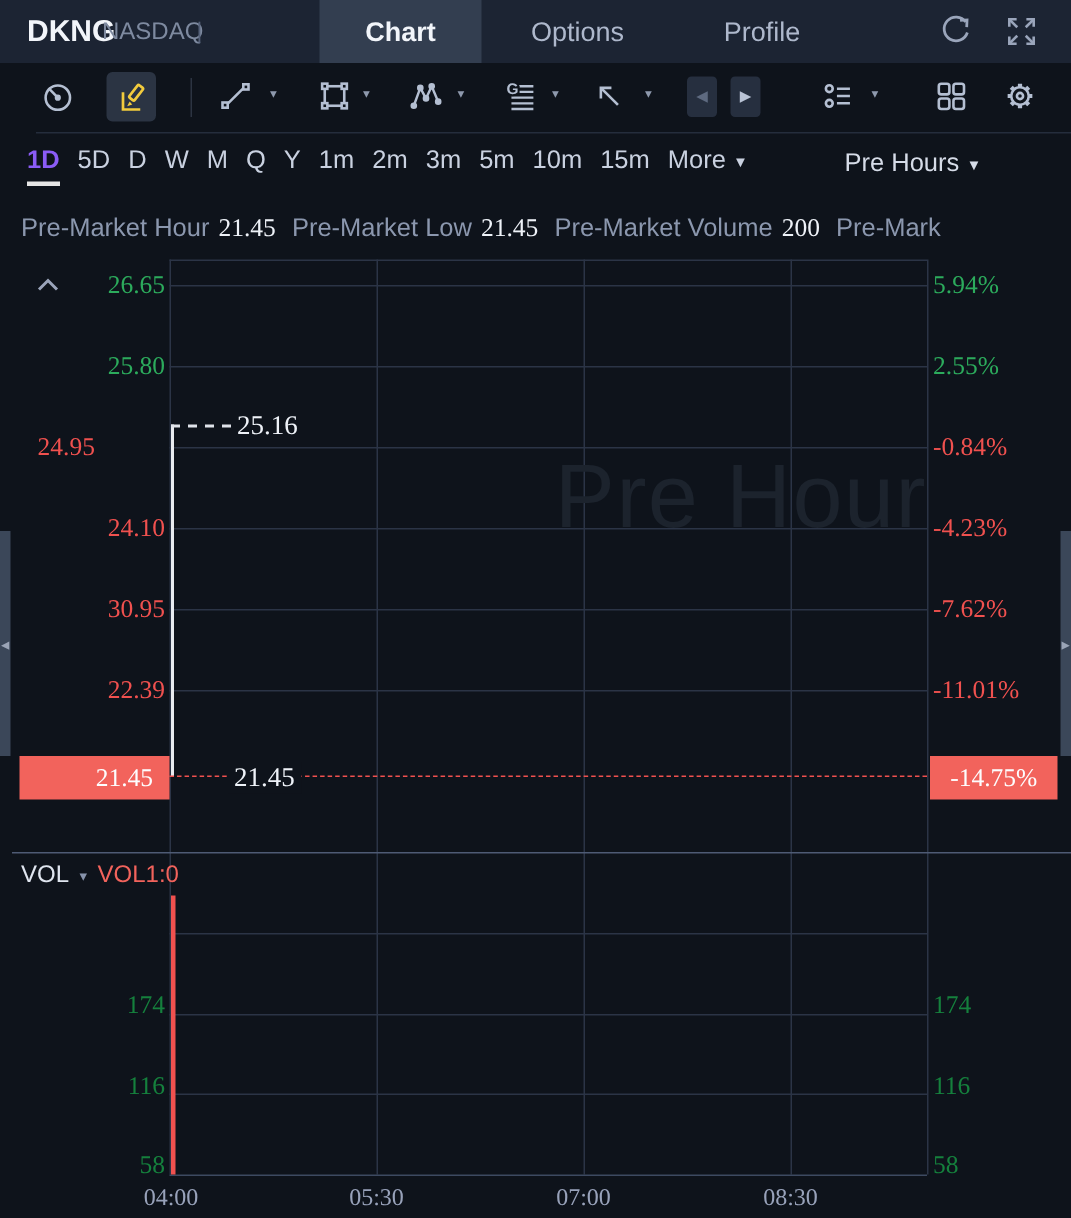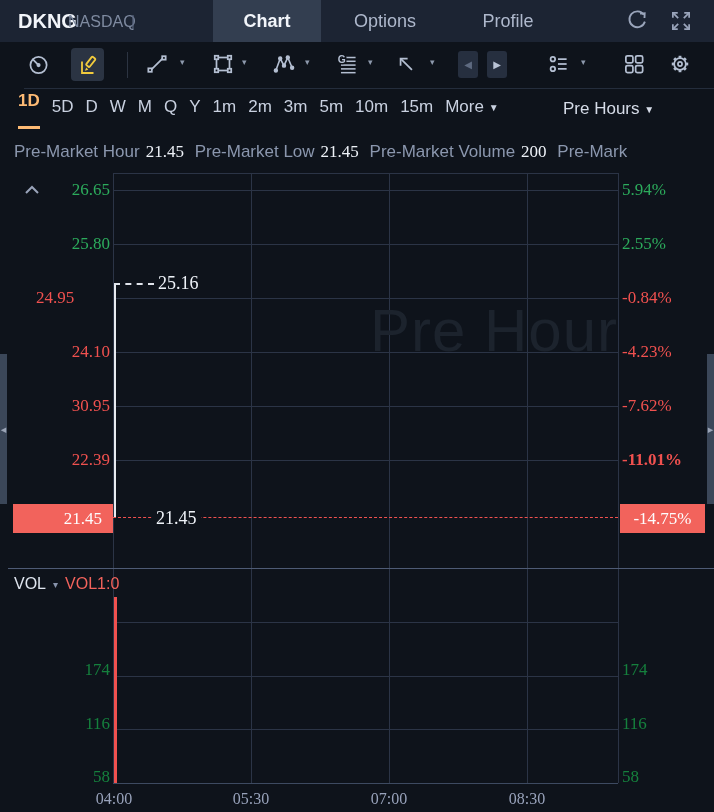--- a/index.html
+++ b/index.html
@@ -18,21 +18,21 @@
   
   #toolbar-border{left:24px;top:88px;width:690px;height:1px;background:#242d3c;}
   .tool{top:50px;width:28px;height:28px;display:flex;align-items:center;justify-content:center;cursor:pointer;}
   .caret{top:57px;font-size:9px;color:#8e99ad;cursor:pointer;}
   .tool-divider{left:127px;top:52px;width:1px;height:26px;background:#2c3442;}
   #pencil-box{left:71px;top:48px;width:33px;height:33px;background:#2b3443;border-radius:4px;display:flex;align-items:center;justify-content:center;cursor:pointer;}
   .navbtn{top:51px;width:20px;height:27px;background:#262f3f;border-radius:3px;text-align:center;line-height:27px;font-size:10px;cursor:pointer;}
   
   #tf-row{left:18px;top:89px;height:42px;display:flex;align-items:center;gap:12px;font-size:17px;color:#c9d1e0;}
   .tf{cursor:pointer;padding-bottom:6px;}
-  .tf.active{color:#fdba74;font-weight:bold;border-bottom:3px solid #fdba74;padding-bottom:15px;}
+  .tf.active{color:#8b5cf6;font-weight:bold;border-bottom:3px solid #e5e5e5;padding-bottom:4px;}
   #session{left:563px;top:89px;height:42px;line-height:40px;font-size:17px;color:#d6dce8;cursor:pointer;}
   
   #infobar{left:14px;top:136px;width:700px;height:32px;line-height:32px;font-size:17px;white-space:nowrap;overflow:hidden;color:#8b97ae;}
   #infobar .val{color:#eef2f8;}
   #infobar span{margin-right:6px;}
   
   .grid{background:#2b3446;}
   .grid.bright{background:#3d4a61;}
   .axis{height:20px;line-height:20px;font-size:17px;}
   .axis.up{color:#2cab5c;}
@@ -216,30 +216,30 @@
     <div class="abs grid" style="left: 113px; top: 298px; width: 505px; height: 1px;"></div>
     <div class="abs grid" style="left: 113px; top: 352px; width: 505px; height: 1px;"></div>
     <div class="abs grid" style="left: 113px; top: 406px; width: 505px; height: 1px;"></div>
     <div class="abs grid" style="left: 113px; top: 460px; width: 505px; height: 1px;"></div>
     <div class="abs grid" style="left: 113px; top: 622px; width: 505px; height: 1px;"></div>
     <div class="abs grid" style="left: 113px; top: 676px; width: 505px; height: 1px;"></div>
     <div class="abs grid" style="left: 113px; top: 729px; width: 505px; height: 1px;"></div>
     <div class="abs grid bright" style="left: 113px; top: 783px; width: 505px; height: 1px;"></div>
     <div class="abs axis num up" style="left: 0px; top: 180px; width: 110px; text-align: right;">26.65</div>
     <div class="abs axis num up" style="left: 0px; top: 234px; width: 110px; text-align: right;">25.80</div>
-    <div class="abs axis num down" style="left: 0px; top: 288px; width: 110px; text-align: center;">24.95</div>
+    <div class="abs axis num down" style="left: 0px; top: 288px; width: 110px; text-align: left; padding-left: 25px;">24.95</div>
     <div class="abs axis num down" style="left: 0px; top: 342px; width: 110px; text-align: right;">24.10</div>
     <div class="abs axis num down" style="left: 0px; top: 396px; width: 110px; text-align: right;">30.95</div>
     <div class="abs axis num down" style="left: 0px; top: 450px; width: 110px; text-align: right;">22.39</div>
     <div class="abs axis num up" style="left: 622px; top: 180px;">5.94%</div>
     <div class="abs axis num up" style="left: 622px; top: 234px;">2.55%</div>
     <div class="abs axis num down" style="left: 622px; top: 288px;">-0.84%</div>
     <div class="abs axis num down" style="left: 622px; top: 342px;">-4.23%</div>
     <div class="abs axis num down" style="left: 622px; top: 396px;">-7.62%</div>
-    <div class="abs axis num down" style="left: 622px; top: 450px; font-weight: bold;">-11.01%</div>
+    <div class="abs axis num down" style="left: 622px; top: 450px;">-11.01%</div>
     <div class="abs axis num neutral" style="left: 0px; top: 612px; width: 110px; text-align: right;">174</div>
     <div class="abs axis num neutral" style="left: 622px; top: 612px;">174</div>
     <div class="abs axis num neutral" style="left: 0px; top: 666px; width: 110px; text-align: right;">116</div>
     <div class="abs axis num neutral" style="left: 622px; top: 666px;">116</div>
     <div class="abs axis num neutral" style="left: 0px; top: 719px; width: 110px; text-align: right;">58</div>
     <div class="abs axis num neutral" style="left: 622px; top: 719px;">58</div>
     <div class="abs axis neutral" style="left: 0px; top: 773px; width: 110px; text-align: right;">Share</div>
     <div class="abs axis neutral" style="left: 622px; top: 773px;">Share</div>
     <div class="abs axis num" style="left: 82px; top: 789px; width: 64px; text-align: center; color: rgb(152, 162, 186); font-size: 16px;">04:00</div>
     <div class="abs axis num" style="left: 219px; top: 789px; width: 64px; text-align: center; color: rgb(152, 162, 186); font-size: 16px;">05:30</div>

